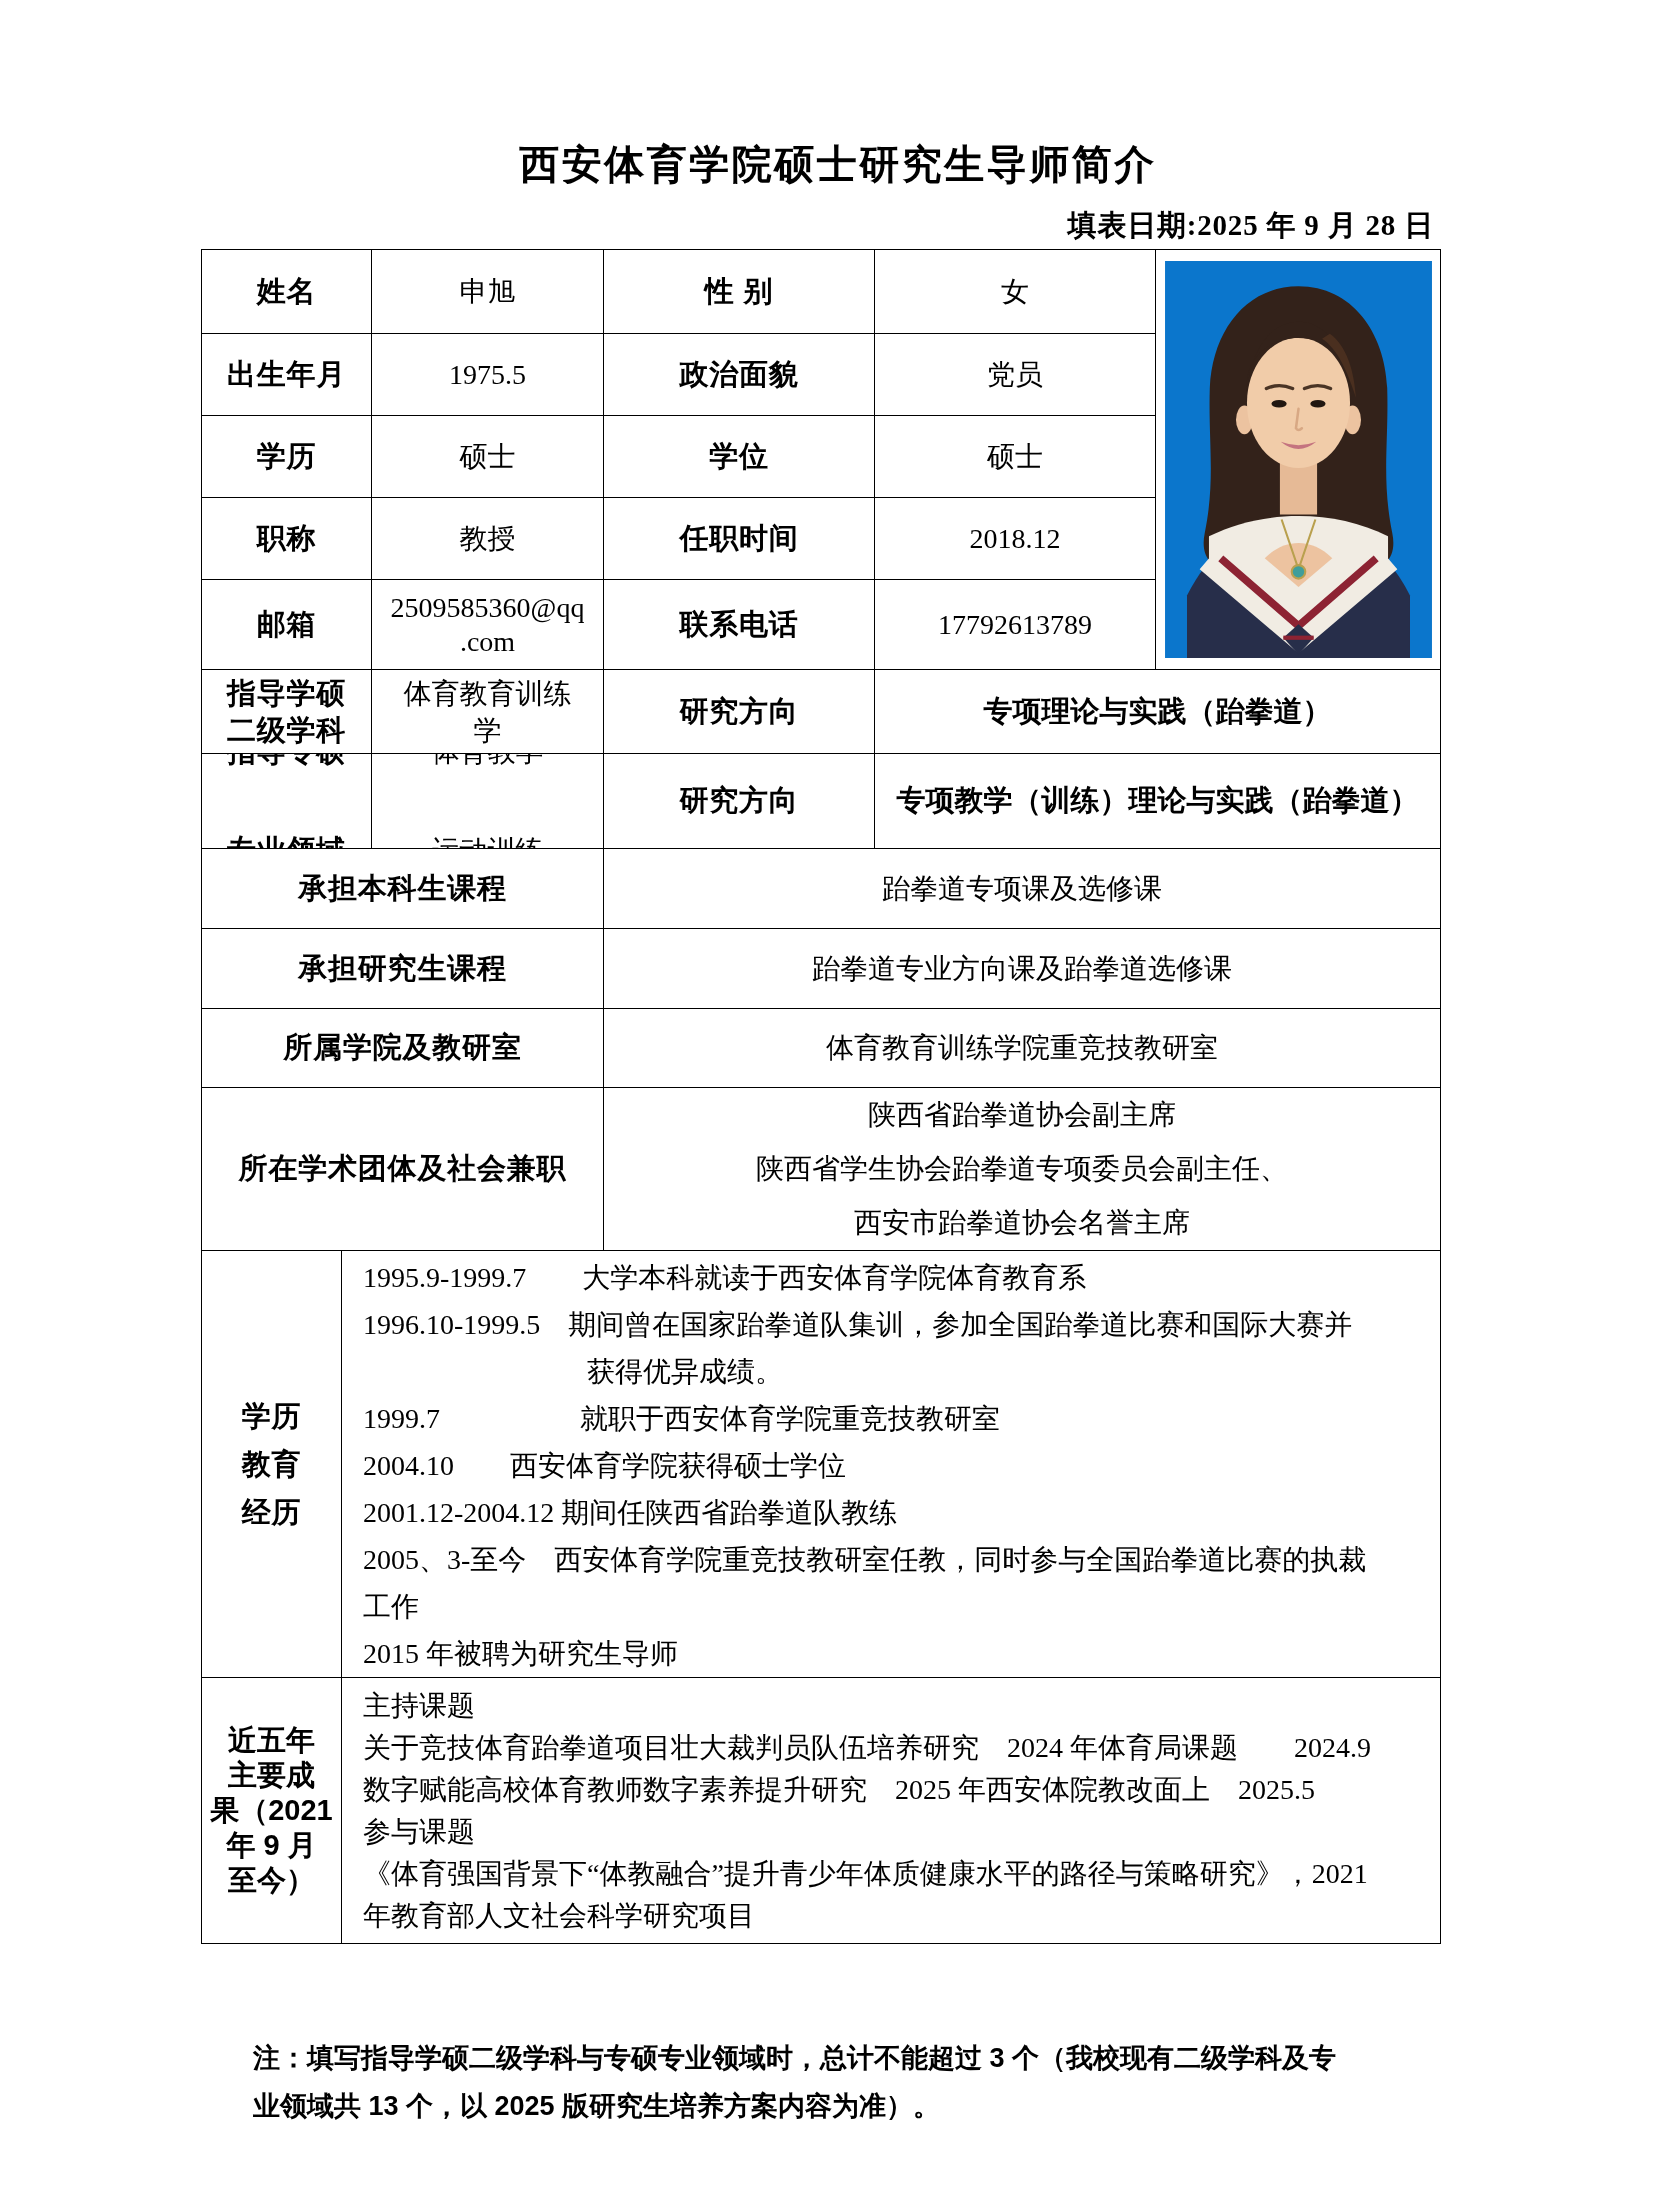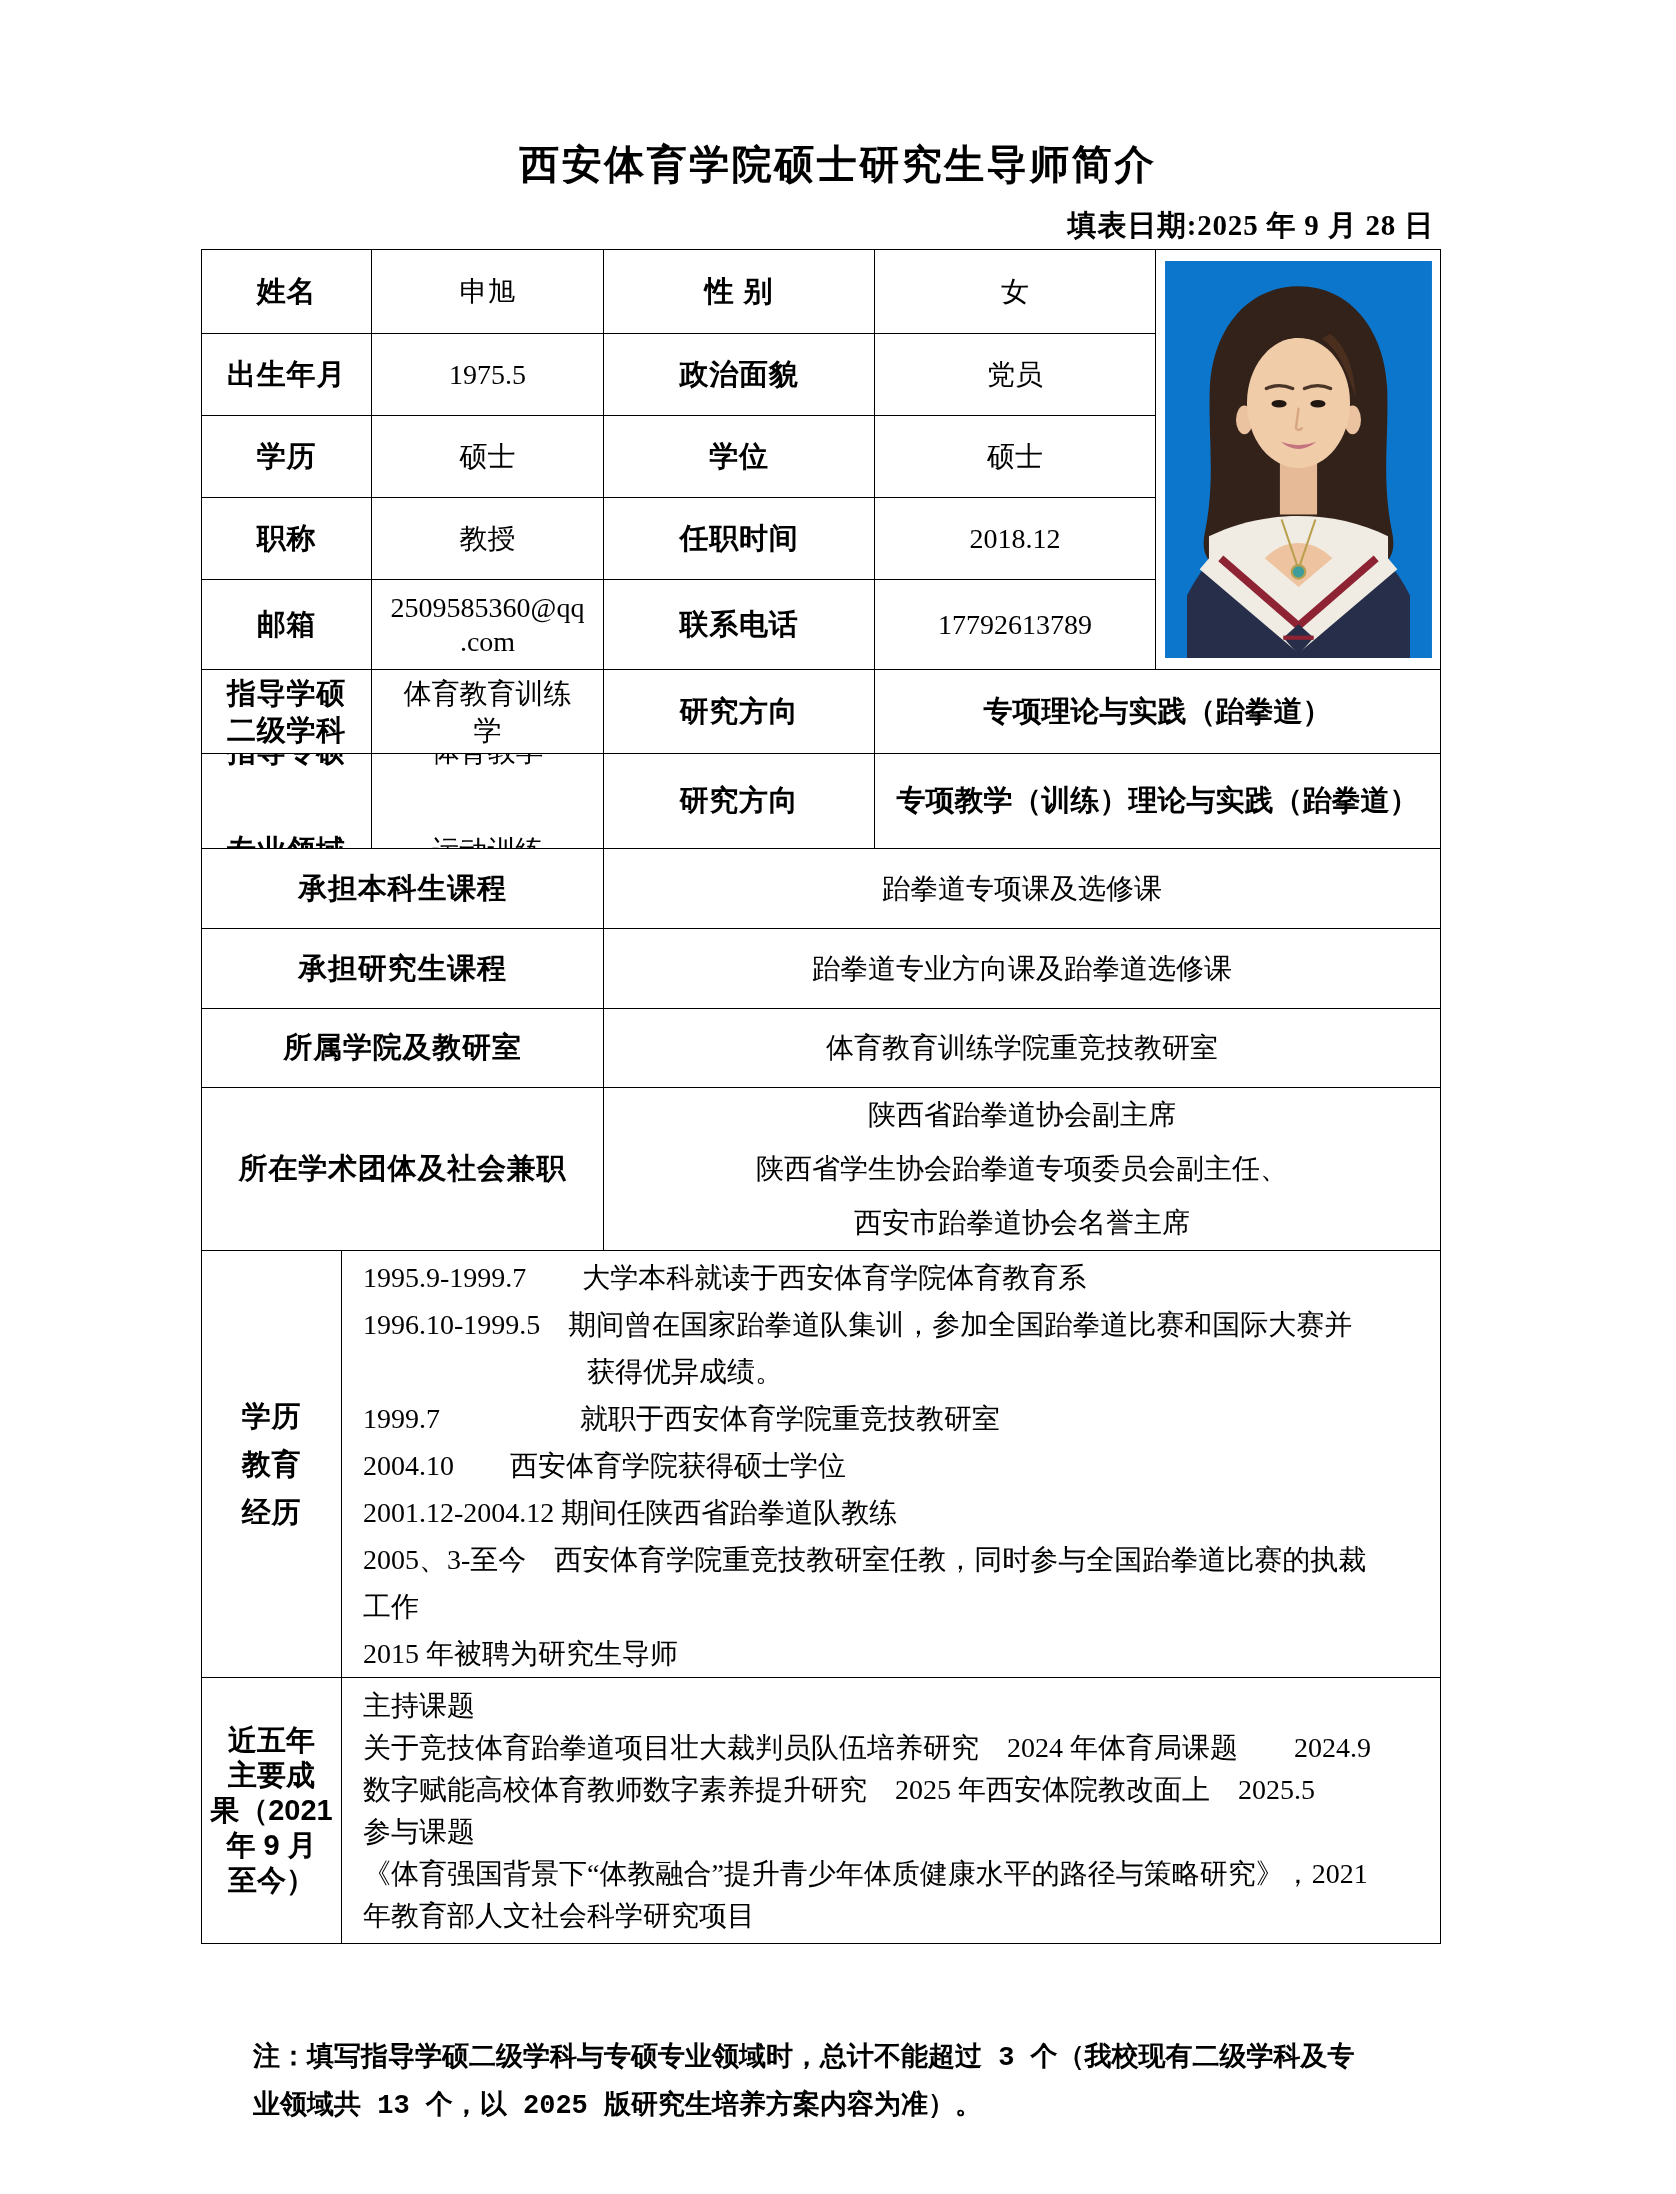--- a/index.html
+++ b/index.html
@@ -1,18 +1,18 @@
 <!DOCTYPE html>
 <html style="font-size:13.5px"><head>
 <meta charset="utf-8">
 <style>
   html,body{margin:0;padding:0;background:#888;}
   #page{position:relative;width:1676px;height:2194px;background:#ffffff;color:#000;overflow:hidden;}
 
-  .ff-hei{font-family:Liberation Mono, monospace;}
+  .ff-hei{font-family:Liberation Sans, sans-serif;}
   .ff-song{font-family:"Liberation Serif","DejaVu Serif",serif;text-align:center;}
 
   #doc-title{position:absolute;top:137px;left:0;width:100%;text-align:center;
     font-size:40px;font-weight:bold;letter-spacing:2.5px;}
   #fill-date{position:absolute;top:206px;right:242px;font-size:29px;font-weight:bold;letter-spacing:0.8px;}
 
   #form-table{position:absolute;left:201px;top:249px;
     display:grid;
     grid-template-columns:140px 30px 232px 271px 281px 285px;
     grid-template-rows:84px 82px 82px 82px 90px 84px 95px 80px 80px 79px 163px 427px 266px;

